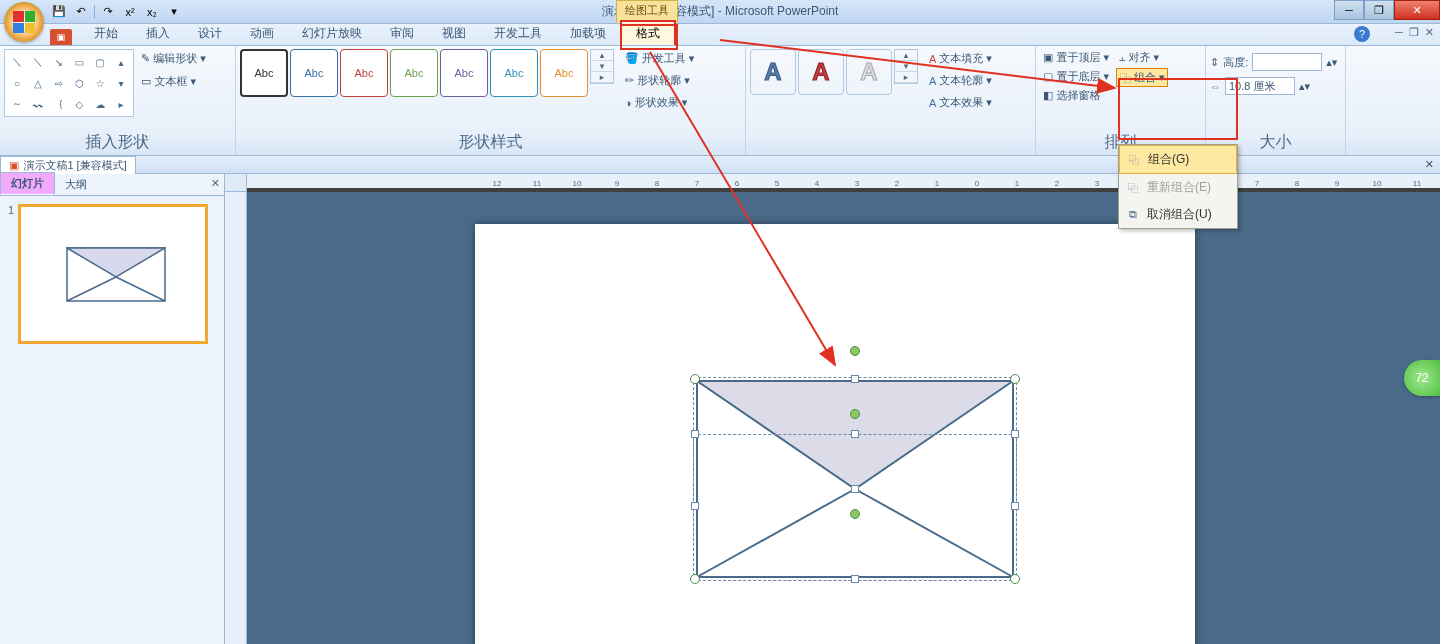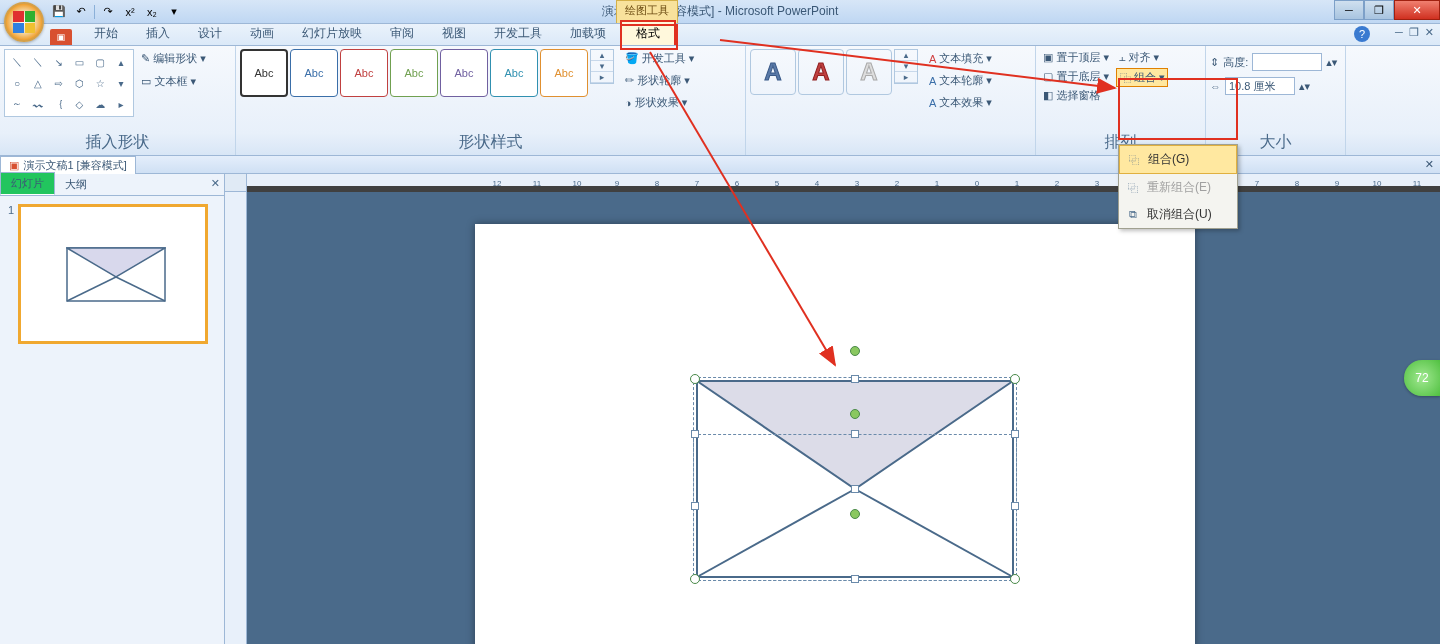--- a/index.html
+++ b/index.html
@@ -73,30 +73,30 @@
   
   .docbar { height: 18px; background: linear-gradient(#e4eefb,#cfe0f4); border-bottom: 1px solid #9db7d6; display: flex; align-items: center; font-size: 11px; position: relative; }
   .doctab { background: #fff; border: 1px solid #9db7d6; border-bottom: none; padding: 1px 8px; color: #3b5876; display: flex; align-items: center; gap: 4px; }
   .doc-close-x { position: absolute; right: 6px; color: #3b5876; cursor: pointer; }
 
   
   .workspace { position: absolute; left: 0; top: 174px; right: 0; bottom: 0; display: flex; }
   .slides-panel { width: 225px; background: #edf3fb; border-right: 1px solid #9db7d6; display: flex; flex-direction: column; }
   .panel-tabs { height: 22px; display: flex; font-size: 11px; border-bottom: 1px solid #9db7d6; align-items: flex-end; position: relative; }
   .ptab { padding: 3px 10px; color: #3b5876; cursor: pointer; }
-  .ptab.active { background: #22c55e; border: 1px solid #9db7d6; border-bottom-color: #fff; }
+  .ptab.active { background: #f0abfc; border: 1px solid #9db7d6; border-bottom-color: #fff; font-weight: bold; }
   .panel-x { position: absolute; right: 4px; top: 3px; font-size: 11px; color: #4a6a8a; cursor: pointer; }
   .thumbs { flex: 1; padding: 8px; overflow: auto; }
   .thumb-wrap { display: flex; gap: 4px; }
   .thumb-num { font-size: 11px; color: #4a6a8a; }
   .thumb { width: 190px; height: 140px; background: #fff; border: 3px solid #f0a830; position: relative; }
   .thumb-envelope { position: absolute; left: 45px; top: 40px; width: 100px; height: 55px; }
 
   .canvas-area { flex: 1; background: #4a6a8a; position: relative; overflow: hidden; }
-  .ruler-h { position: absolute; left: 22px; right: 0; top: 0; height: 18px; background: #e8f0fa; border-bottom: 6px solid #404040; font-size: 8px; color: #4a6a8a; }
+  .ruler-h { position: absolute; left: 22px; right: 0; top: 0; height: 18px; background: #e8f0fa; border-bottom: 4px solid #404040; font-size: 8px; color: #4a6a8a; }
   .ruler-v { position: absolute; left: 0; top: 18px; bottom: 0; width: 22px; background: #e8f0fa; border-right: 1px solid #9db7d6; }
   .ruler-corner { position: absolute; left: 0; top: 0; width: 22px; height: 18px; background: #e0eaf5; border-right: 1px solid #9db7d6; border-bottom: 1px solid #9db7d6; }
   .slide-canvas { position: absolute; left: 250px; top: 50px; width: 720px; height: 540px; background: #fff; box-shadow: 0 0 8px rgba(0,0,0,.4); }
 
   .envelope-shape { position: absolute; }
   .sel-handle { position: absolute; width: 10px; height: 10px; border: 1px solid #4a8a4a; border-radius: 50%; background: #fff; margin: -5px; }
   .sel-handle.sq { border-radius: 0; border-color: #6a8aaa; background: #fff; width: 8px; height: 8px; margin: -4px; }
   .sel-handle.green { background: #8ac860; }
   .sel-box { position: absolute; border: 1px dashed #6a8aaa; }
 

